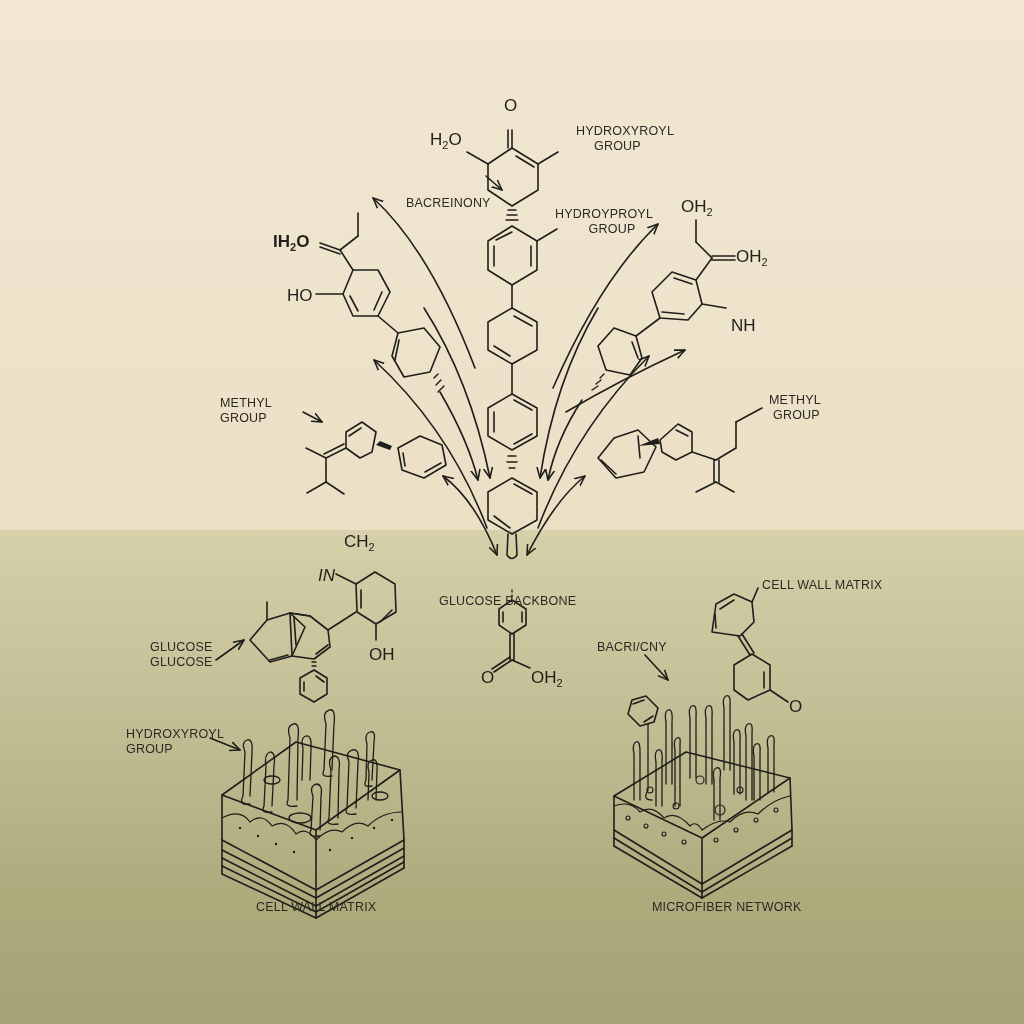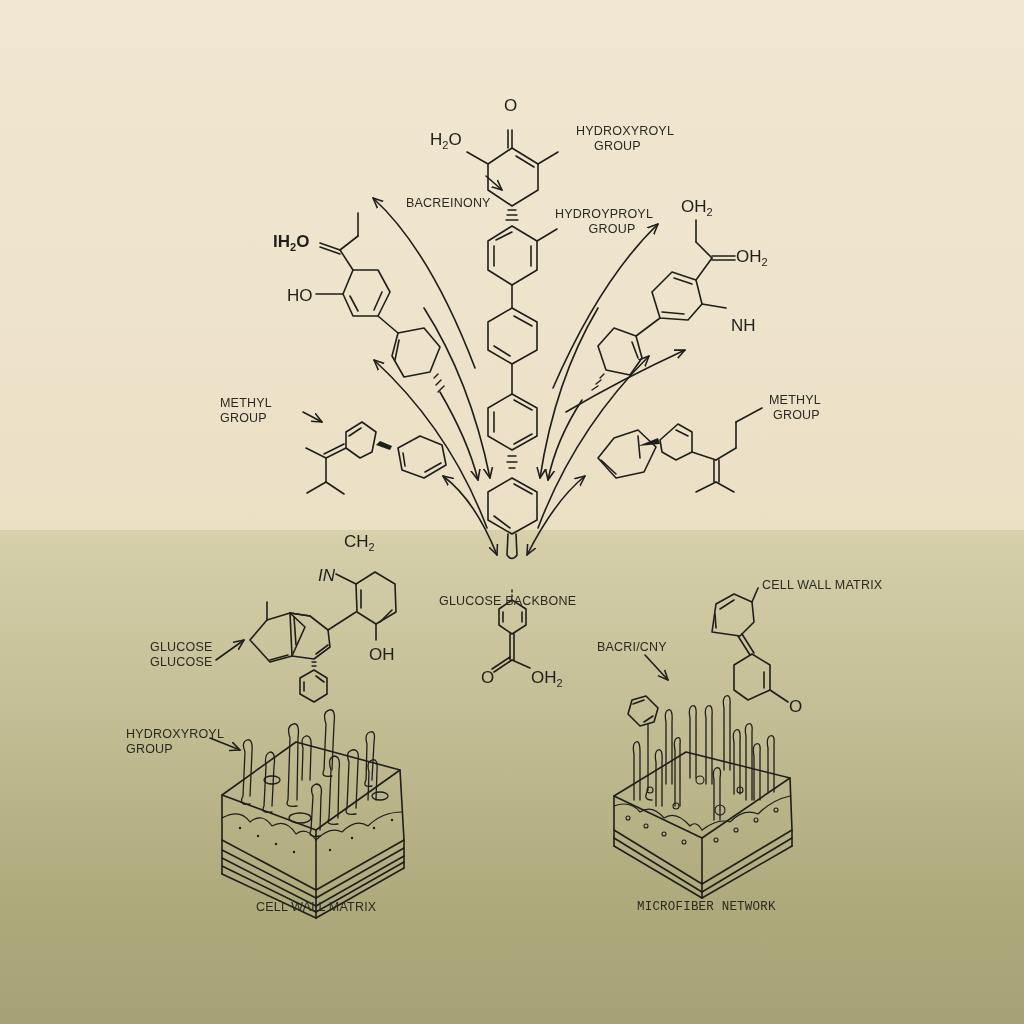--- a/index.html
+++ b/index.html
@@ -338,13 +338,13 @@
     <div>GLUCOSE</div>
     <div>GLUCOSE</div>
   </div>
 <div class="lbl center" style="left:126px;top:727px;">
     <div>HYDROXYROYL</div>
     <div>GROUP</div>
   </div>
 <div class="lbl" style="left:256px;top:900px;">CELL WALL MATRIX</div>
 <div class="lbl" style="left:762px;top:578px;">CELL WALL MATRIX</div>
 <div class="lbl" style="left:577px;top:640px;margin-left:20px;">BACRI/CNY</div>
-<div class="lbl" style="left:637px;top:900px;font-family:Liberation Mono, monospace;">MICROFIBER NETWORK</div>
+<div class="lbl" style="left:652px;top:900px;">MICROFIBER NETWORK</div>
 
 </body></html>

